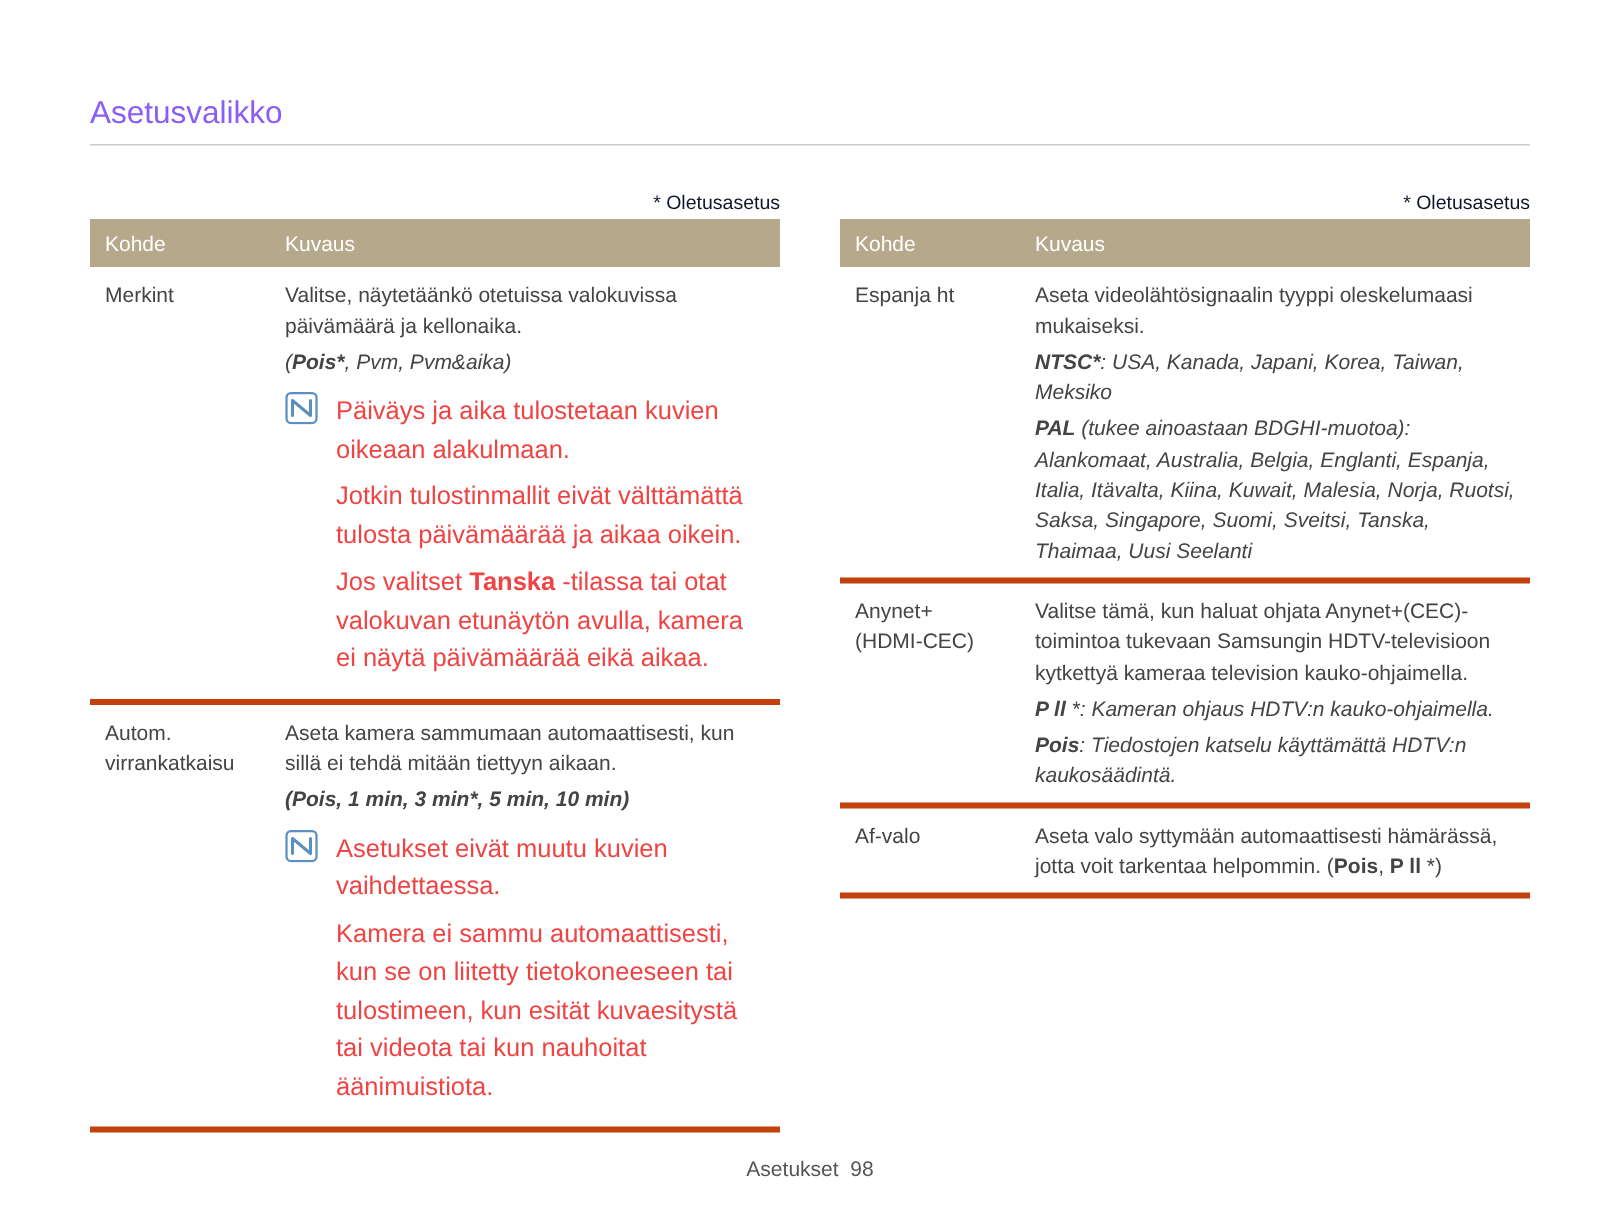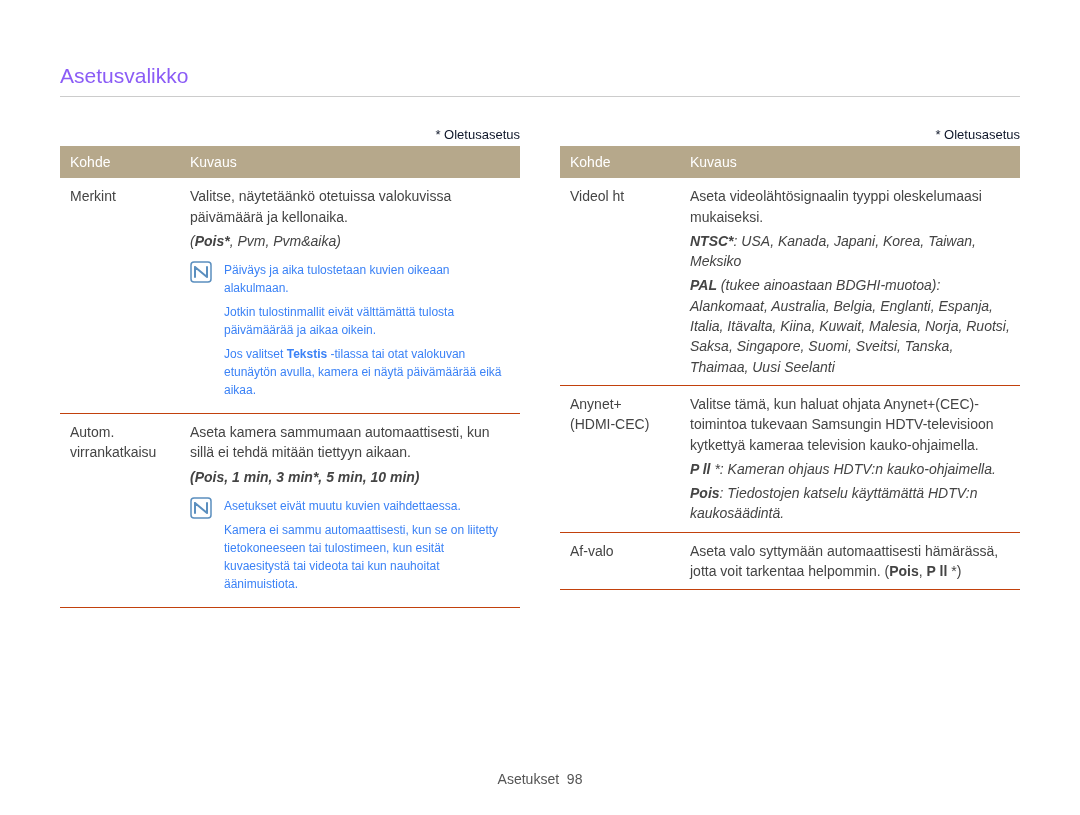--- a/index.html
+++ b/index.html
@@ -6,28 +6,28 @@
   html, body { width: 1080px; height: 815px; background: #ffffff; font-family: Arial, Helvetica, sans-serif; color: #444; }
   .page { width: 1080px; height: 815px; position: relative; padding: 64px 60px 0 60px; }
   .title { font-size: 21px; color: #8b5cf6; font-weight: 400; margin-bottom: 8px; }
   .rule { border: none; border-top: 1px solid #ccc; margin: 0 0 30px 0; }
   .cols { display: flex; gap: 40px; }
   .col { flex: 1; }
   .default-note { font-size: 13px; color: #0f172a; text-align: right; margin-bottom: 4px; }
   table { width: 100%; border-collapse: collapse; font-size: 14px; line-height: 1.45; }
   th { background: #b6a88b; color: #fff; font-weight: 400; text-align: left; padding: 6px 10px; }
   th.k { width: 120px; }
-  td { padding: 8px 10px; vertical-align: top; border-bottom: 1px solid #c2410c; }
+  td { padding: 8px 10px; vertical-align: top; border-bottom: 4px solid #c2410c; }
   td.k { width: 120px; color: #444; }
   .opts { margin-top: 4px; font-style: italic; }
   .opts b, b { font-weight: 700; }
   .note-row { display: flex; gap: 12px; margin-top: 10px; }
   .note-icon { flex: 0 0 22px; }
   .note-icon svg { display: block; }
-  .note-body { font-size: 12px; line-height: 1.5; color: #3b82f6; }
+  .note-body { font-size: 17px; line-height: 1.5; color: #ef4444; }
   .note-body p { margin-bottom: 6px; }
   .footer { position: absolute; bottom: 28px; left: 0; width: 100%; text-align: center; font-size: 14px; color: #555; }
 </style>
 </head>
 <body>
 
 <div class="page">
   <div class="title">Asetusvalikko</div>
   <hr class="rule">
 
@@ -54,21 +54,21 @@
                 <div class="note-icon">
                   <svg width="22" height="22" viewBox="0 0 22 22">
                       <rect x="1" y="1" width="20" height="20" rx="3" fill="none" stroke="#5b8fbf" stroke-width="1.5"></rect>
                       <path d="M5 6 L17 16 M5 6 L5 16 M17 6 L17 16" stroke="#5b8fbf" stroke-width="2" fill="none" stroke-linecap="round"></path>
                     </svg>
                 </div>
                 <div class="note-body">
                   <p>Päiväys ja aika tulostetaan kuvien oikeaan alakulmaan.</p>
                   <p>Jotkin tulostinmallit eivät välttämättä tulosta päivämäärää ja aikaa oikein.</p>
                   <p>
-                    <span>Jos valitset </span><b>Tekstis</b><span> -tilassa tai otat valokuvan etunäytön avulla, kamera ei näytä päivämäärää eikä aikaa.</span>
+                    <span>Jos valitset </span><b>Tanska</b><span> -tilassa tai otat valokuvan etunäytön avulla, kamera ei näytä päivämäärää eikä aikaa.</span>
                   </p>
                 </div>
               </div>
             </td>
           </tr>
           <tr>
             <td class="k">Autom. virrankatkaisu</td>
             <td>
               <div>Aseta kamera sammumaan automaattisesti, kun sillä ei tehdä mitään tiettyyn aikaan.</div>
               <div class="opts"><b>(Pois, 1 min, 3 min*, 5 min, 10 min)</b></div>
@@ -94,21 +94,21 @@
       <div class="default-note">* Oletusasetus</div>
       <table>
         <thead>
           <tr>
             <th class="k">Kohde</th>
             <th>Kuvaus</th>
           </tr>
         </thead>
         <tbody>
           <tr>
-            <td class="k">Videol ht</td>
+            <td class="k">Espanja ht</td>
             <td>
               <div>Aseta videolähtösignaalin tyyppi oleskelumaasi mukaiseksi.</div>
               <div class="opts">
                 <b>NTSC*</b><span>: USA, Kanada, Japani, Korea, Taiwan, Meksiko</span>
               </div>
               <div class="opts">
                 <b>PAL</b><span> (tukee ainoastaan BDGHI-muotoa): Alankomaat, Australia, Belgia, Englanti, Espanja, Italia, Itävalta, Kiina, Kuwait, Malesia, Norja, Ruotsi, Saksa, Singapore, Suomi, Sveitsi, Tanska, Thaimaa, Uusi Seelanti</span>
               </div>
             </td>
           </tr>

